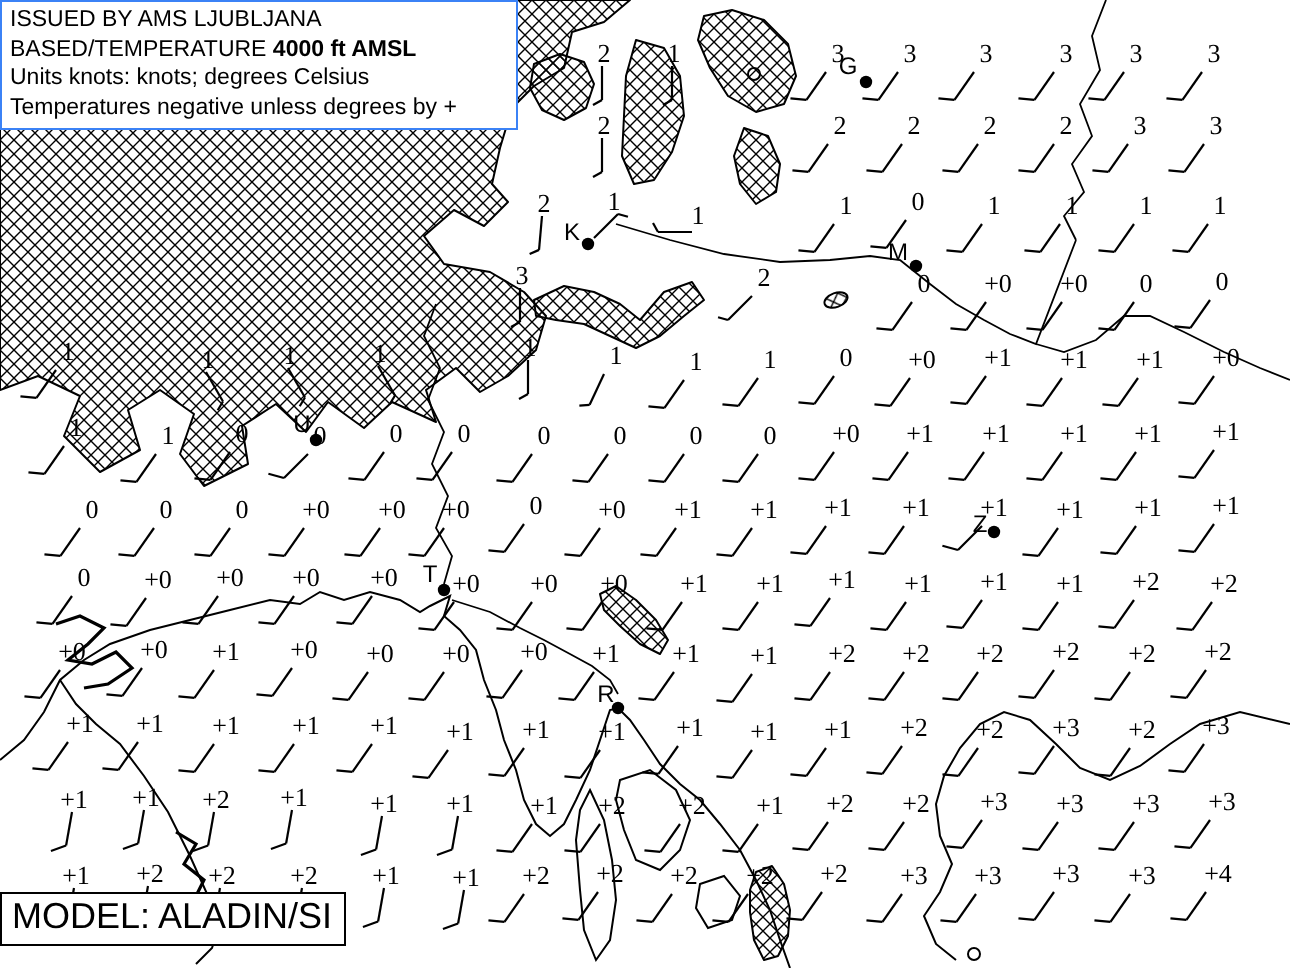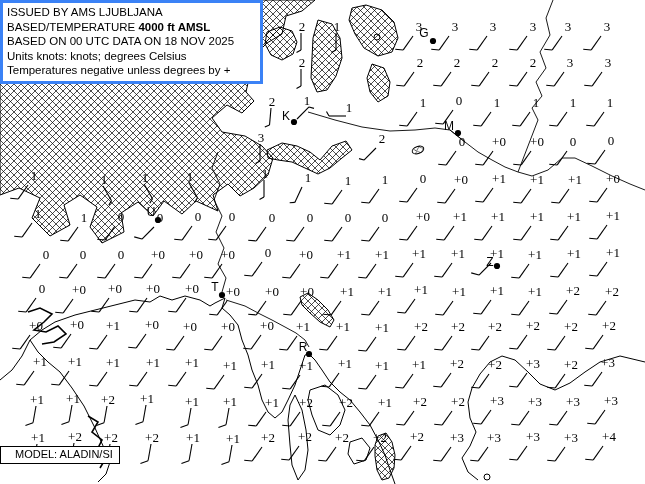--- a/index.html
+++ b/index.html
@@ -3,27 +3,27 @@
 <meta charset="utf-8">
 <style>
   html,body{margin:0;padding:0;background:#e8e8e8;}
   .stage{
     position:relative;width:645px;height:484px;background:#ffffff;
     font-family:"Liberation Sans",sans-serif;overflow:hidden;
   }
   #map-svg{position:absolute;left:0;top:0;}
   .info-box{
     position:absolute;left:0;top:0;width:250px;background:#ffffff;
-    border:3px solid #3b82f6;padding:2px 3px 3px 4px;
+    border:1px solid #3b82f6;padding:2px 3px 3px 4px;
     font-size:11.5px;line-height:14.6px;color:#000;z-index:5;
   }
   .info-box .b{font-weight:bold;margin-top:48px;}
   .model-box{
     position:absolute;left:0;top:446px;background:#ffffff;border:1px solid #000;
-    padding:1px 6px 3px 14px;font-size:11px;color:#000;z-index:5;white-space:nowrap;
+    padding:1px 6px 3px 5px;font-size:18px;color:#000;z-index:5;white-space:nowrap;
   }
   svg text.temp{font-family:"Liberation Serif",serif;font-size:13px;fill:#000;}
   svg text.stn{font-family:"Liberation Sans",sans-serif;font-size:12px;fill:#000;}
 </style>
 </head>
 <body>
 
 <div class="stage">
 
   <svg id="map-svg" width="645" height="484" viewBox="0 0 645 484">
@@ -863,21 +863,20 @@
         <text x="490" y="266" text-anchor="middle" class="stn">Z</text>
         <circle cx="497" cy="266" r="3.1" fill="#000000"></circle>
         <circle cx="377" cy="37" r="3" fill="none" stroke="#000000" stroke-width="1"></circle>
         <circle cx="487" cy="477" r="3" fill="none" stroke="#000000" stroke-width="1"></circle>
       </g>
   </svg>
 
   <div class="info-box">
     <div>ISSUED BY AMS LJUBLJANA</div>
     <div><span>BASED/TEMPERATURE </span><span class="b">4000 ft AMSL</span></div>
-    <div>BASED ON 00 UTC DATA ON 18 NOV 2025</div>
     <div>Units knots: knots; degrees Celsius</div>
     <div>Temperatures negative unless degrees by +</div>
   </div>
 
   <div class="model-box">
     <span>MODEL: ALADIN/SI</span>
   </div>
 </div>
 
 </body></html>

